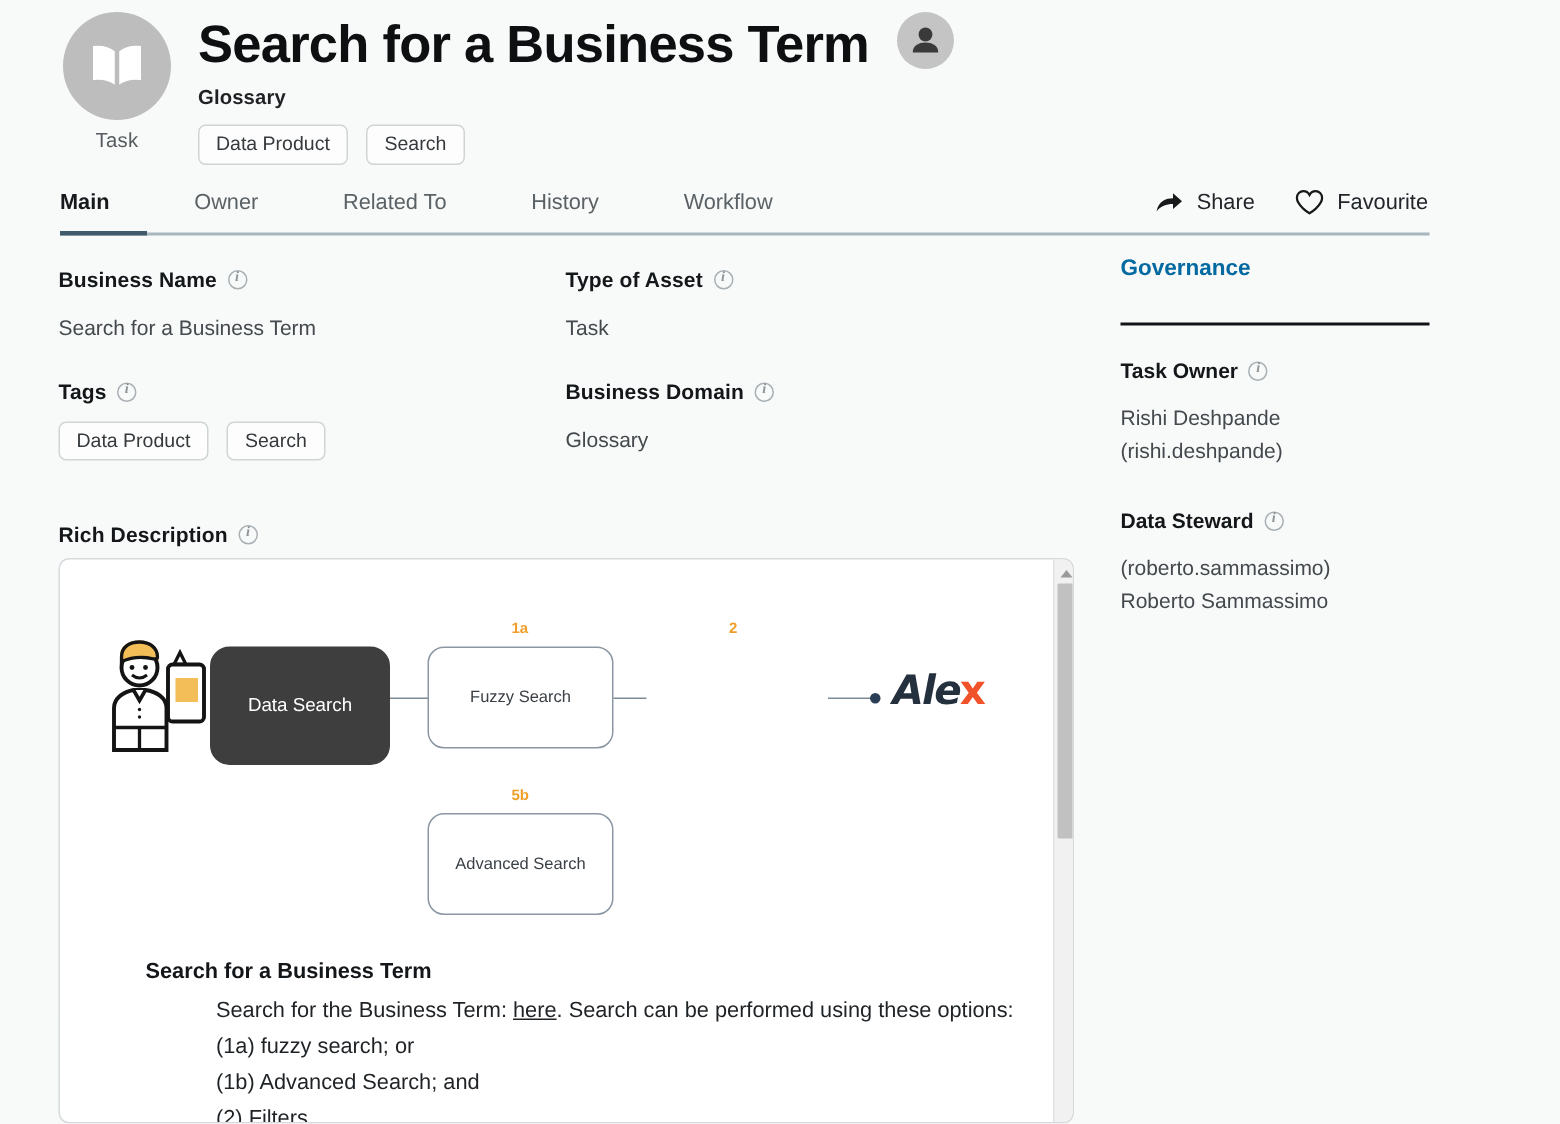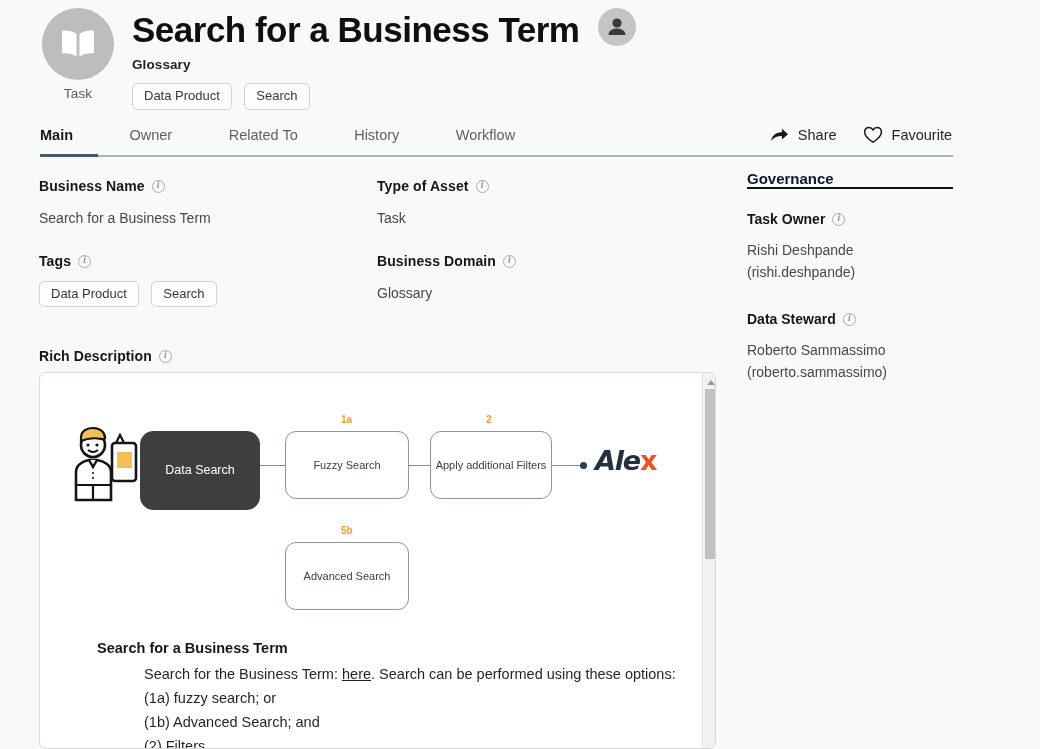--- a/index.html
+++ b/index.html
@@ -121,21 +121,21 @@
     border-radius: 5px;
     background: #fdfdfd;
     padding: 4px 11px 5px;
     font-size: 13px;
     color: #35393c;
     margin-right: 8px;
   }
 
   
   .gov-title {
-    font-size: 15px; font-weight: bold; color: #0f172a; padding-bottom: 0;
+    font-size: 15px; font-weight: bold; color: #0369a1; padding-bottom: 28px;
   }
   .gov-rule { width: 206px; height: 2px; background: #111416; margin-bottom: 22px; }
   .gov-block + .gov-block { margin-top: 28px; }
   .gov-label {
     font-size: 14px; font-weight: bold; color: #14171a;
     display: flex; align-items: center; gap: 7px;
   }
   .gov-value { font-size: 14px; color: #43494d; margin-top: 13px; line-height: 1.55; }
 
   
@@ -327,22 +327,22 @@
         <div>(rishi.deshpande)</div>
       </div>
     </div>
 
     <div class="gov-block">
       <div class="gov-label">
         <span>Data Steward</span>
         <span class="info-i">i</span>
       </div>
       <div class="gov-value">
+        <div>(roberto.sammassimo)</div>
         <div>Roberto Sammassimo</div>
-        <div>(roberto.sammassimo)</div>
       </div>
     </div>
   </div>
 
   <div class="field-label rich-label">
     <span>Rich Description</span>
     <span class="info-i">i</span>
   </div>
 
   <div class="rich-box">
@@ -380,23 +380,20 @@
         </div>
 
         <div class="node-num" style="left:301px;top:152px;">5b</div>
         <div class="node" style="left:245px;top:169px;width:124px;height:68px;">
           <span>Advanced Search</span>
         </div>
 
         <div class="conn" style="left:369px;top:92px;width:22px;"></div>
 
         <div class="node-num" style="left:446px;top:41px;">2</div>
-        <div class="node" style="left:390px;top:58px;width:122px;height:68px;">
-          <span>Apply additional Filters</span>
-        </div>
 
         <div class="conn" style="left:512px;top:92px;width:34px;"></div>
         <div class="dot" style="left:540px;top:89px;"></div>
       </div>
 
       <div class="alex-logo" style="left:555px;top:72px;">
         <span class="alex-a">Ale</span><span class="alex-x">x</span>
       </div>
 
       <div class="desc">

